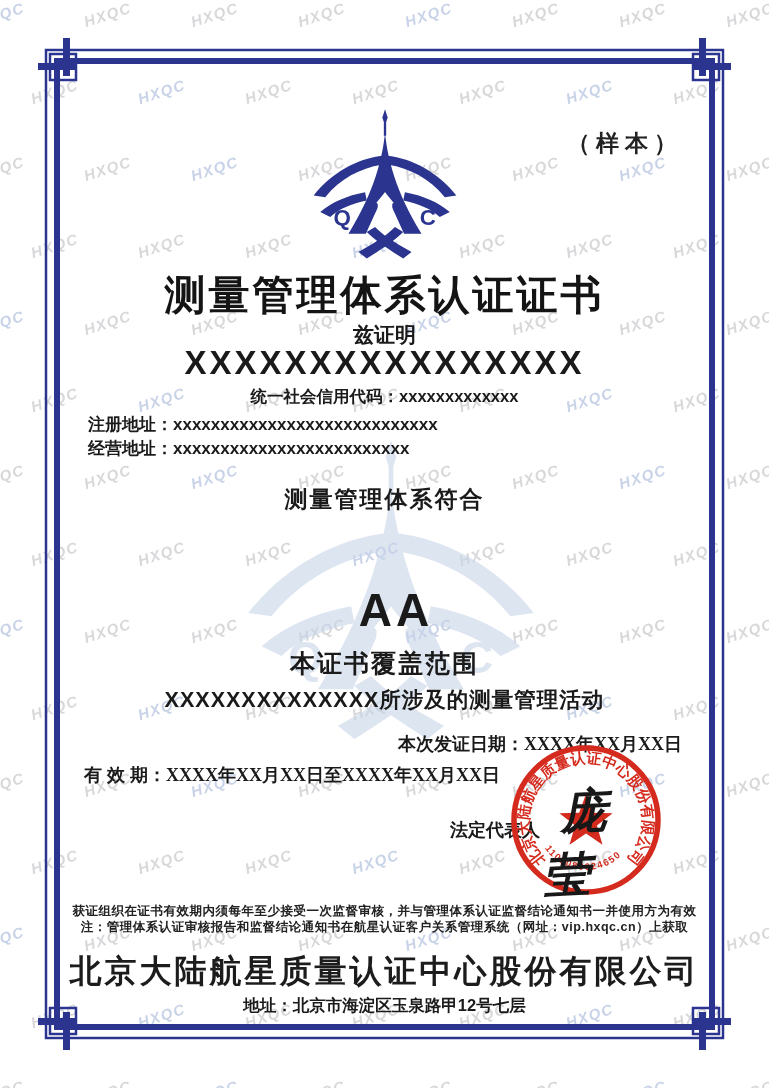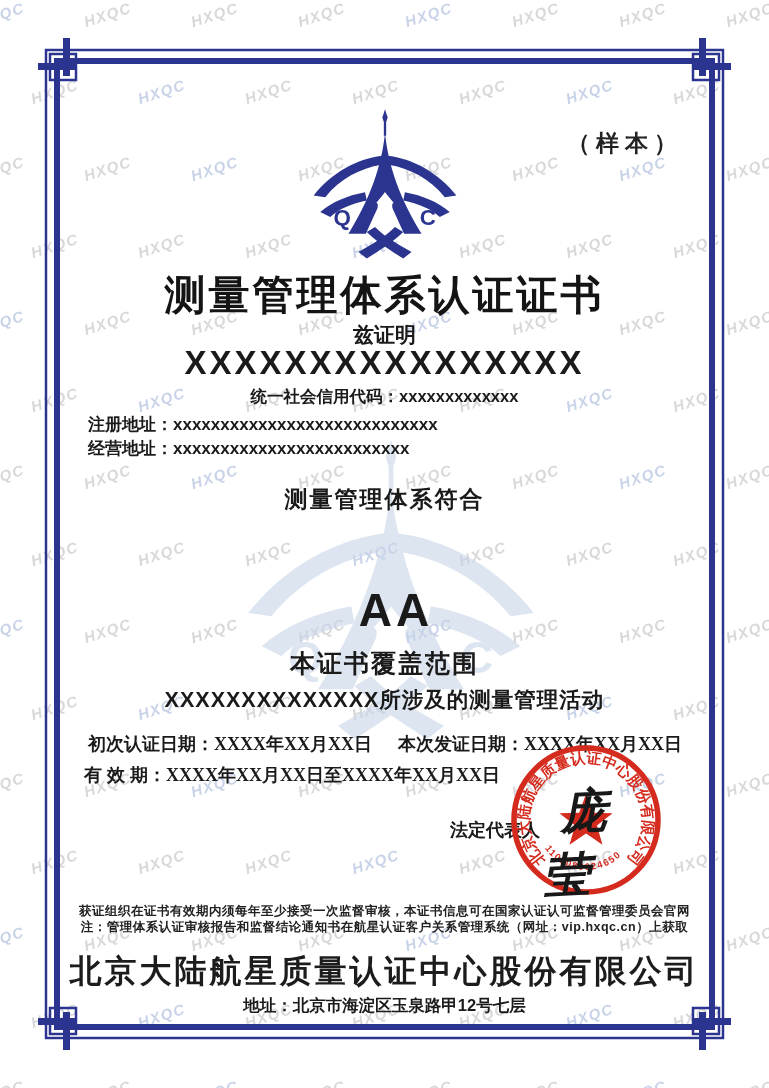--- a/index.html
+++ b/index.html
@@ -220,23 +220,20 @@
       <span>经营地址：</span><span>xxxxxxxxxxxxxxxxxxxxxxxxx</span>
     </div>
 
     <div class="abs ctr h-conform">测量管理体系符合</div>
 
 
     <div class="abs ctr grade">AA</div>
     <div class="abs ctr h-scope">本证书覆盖范围</div>
     <div class="abs ctr scope">XXXXXXXXXXXXXX所涉及的测量管理活动</div>
 
-    <div class="abs drow" style="left:88px;top:732px">
-      <span>初次认证日期：</span><span class="val">XXXX年XX月XX日</span>
-    </div>
     <div class="abs drow" style="left:398px;top:732px">
       <span>本次发证日期：</span><span class="val">XXXX年XX月XX日</span>
     </div>
     <div class="abs drow" style="left:84px;top:763px">
       <span>有  效  期：</span><span class="val">XXXX年XX月XX日至XXXX年XX月XX日</span>
     </div>
 
     <div class="abs legalrep">法定代表人</div>
 
     <svg class="abs seal-svg" width="162" height="164" viewBox="0 0 162 164">
@@ -249,20 +246,20 @@
         <textPath href="#seal-ring-path" startOffset="0" textLength="268" lengthAdjust="spacingAndGlyphs">北京大陆航星质量认证中心股份有限公司</textPath>
       </text>
       <text font-family="Liberation Sans, sans-serif" font-size="9.5" font-weight="bold" letter-spacing="1.5" fill="#d52b1e">
         <textPath href="#seal-num-path" startOffset="4">1101080624650</textPath>
       </text>
       <polygon fill="#d52b1e" points="81,54 87.8,72.7 107.6,73.3 91.9,85.6 97.5,104.7 81,93.5 64.5,104.7 70.1,85.6 54.4,73.3 74.2,72.7"></polygon>
     </svg>
 
     <div class="abs sig">庞莹</div>
 
-    <div class="abs ctr note" style="top:903px">获证组织在证书有效期内须每年至少接受一次监督审核，本证书信息可在国家认证认可监督管理委员会官网</div>
+    <div class="abs ctr note" style="top:903px">获证组织在证书有效期内须每年至少接受一次监督审核，并与管理体系认证监督结论通知书一并使用方为有效</div>
     <div class="abs ctr note" style="top:919px">注：管理体系认证审核报告和监督结论通知书在航星认证客户关系管理系统（网址：vip.hxqc.cn）上获取</div>
 
     <div class="abs ctr company">北京大陆航星质量认证中心股份有限公司</div>
     <div class="abs ctr caddr">地址：北京市海淀区玉泉路甲12号七层</div>
 
   </div>
 </div>
 
 </body></html>

